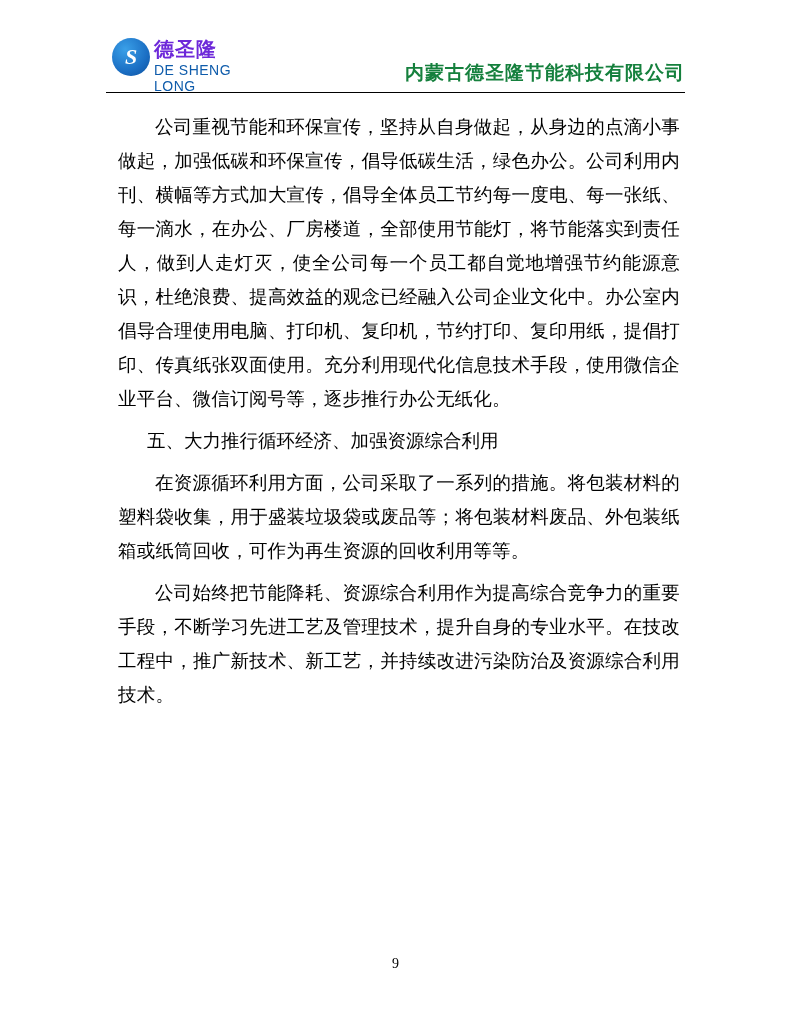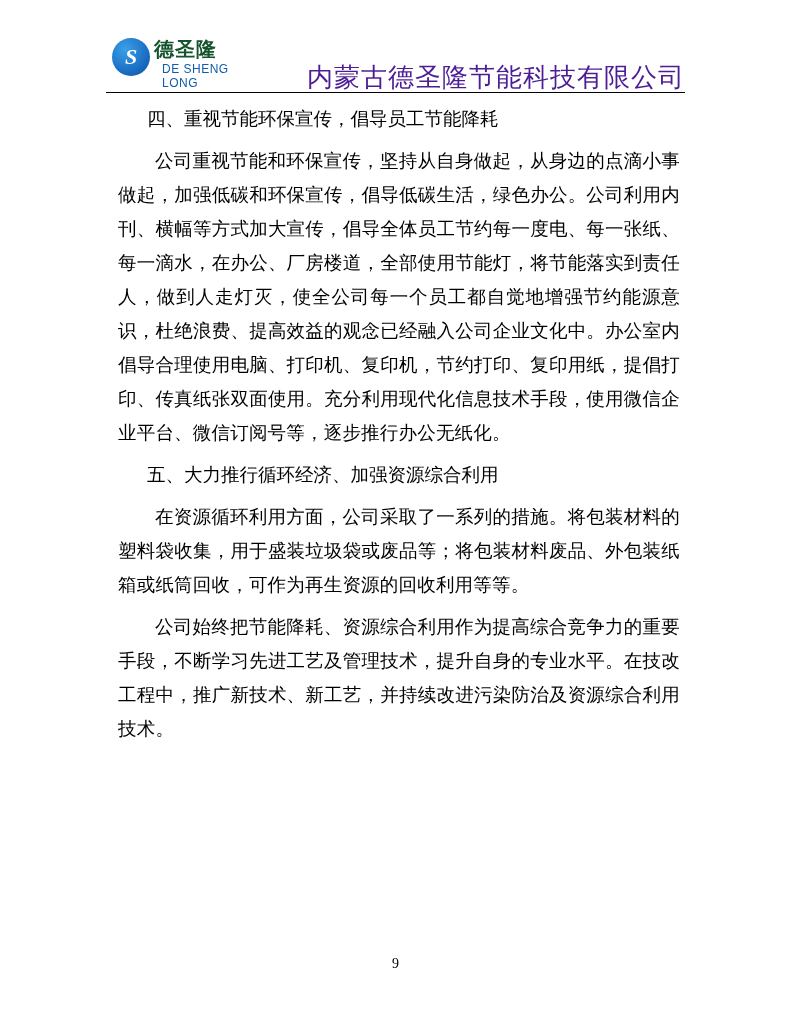--- a/index.html
+++ b/index.html
@@ -55,41 +55,40 @@
     font-style: italic;
     font-family: "Liberation Serif", serif;
     font-weight: bold;
   }
   .logo-cn {
     position: absolute;
     left: 48px;
     top: 2px;
     font-size: 20px;
     font-weight: bold;
-    color: #14532d;
+    color: #6d28d9;
     letter-spacing: 1px;
     font-family: "Liberation Sans", sans-serif;
   }
   .logo-en {
     position: absolute;
     left: 48px;
     top: 28px;
-    font-size: 12px;
+    font-size: 14px;
     color: #0f5cab;
     letter-spacing: 0.5px;
     font-family: "Liberation Sans", sans-serif;
-    margin-left: 8px;
   }
   .company-name {
     position: absolute;
     right: 0;
     top: 26px;
-    font-size: 26px;
-    font-weight: normal;
-    color: #4c1d95;
+    font-size: 19px;
+    font-weight: bold;
+    color: #15803d;
     letter-spacing: 1px;
     font-family: "Liberation Serif", "DejaVu Serif", serif;
   }
   .header-rule {
     position: absolute;
     top: 92px;
     left: 106px;
     right: 106px;
     border-top: 1.4px solid #000000;
   }
@@ -141,21 +140,20 @@
     <div class="logo-block">
       <span class="logo-mark"></span>
       <span class="logo-cn">德圣隆</span>
       <span class="logo-en">DE SHENG LONG</span>
     </div>
     <div class="company-name">内蒙古德圣隆节能科技有限公司</div>
   </div>
   <div class="header-rule"></div>
 
   <div class="content">
-    <p class="heading">四、重视节能环保宣传，倡导员工节能降耗</p>
     <p class="para indent">公司重视节能和环保宣传，坚持从自身做起，从身边的点滴小事做起，加强低碳和环保宣传，倡导低碳生活，绿色办公。公司利用内刊、横幅等方式加大宣传，倡导全体员工节约每一度电、每一张纸、每一滴水，在办公、厂房楼道，全部使用节能灯，将节能落实到责任人，做到人走灯灭，使全公司每一个员工都自觉地增强节约能源意识，杜绝浪费、提高效益的观念已经融入公司企业文化中。办公室内倡导合理使用电脑、打印机、复印机，节约打印、复印用纸，提倡打印、传真纸张双面使用。充分利用现代化信息技术手段，使用微信企业平台、微信订阅号等，逐步推行办公无纸化。</p>
     <p class="heading">五、大力推行循环经济、加强资源综合利用</p>
     <p class="para indent">在资源循环利用方面，公司采取了一系列的措施。将包装材料的塑料袋收集，用于盛装垃圾袋或废品等；将包装材料废品、外包装纸箱或纸筒回收，可作为再生资源的回收利用等等。</p>
     <p class="para indent">公司始终把节能降耗、资源综合利用作为提高综合竞争力的重要手段，不断学习先进工艺及管理技术，提升自身的专业水平。在技改工程中，推广新技术、新工艺，并持续改进污染防治及资源综合利用技术。</p>
   </div>
 
   <div class="page-number">9</div>
 
 </div>
 

